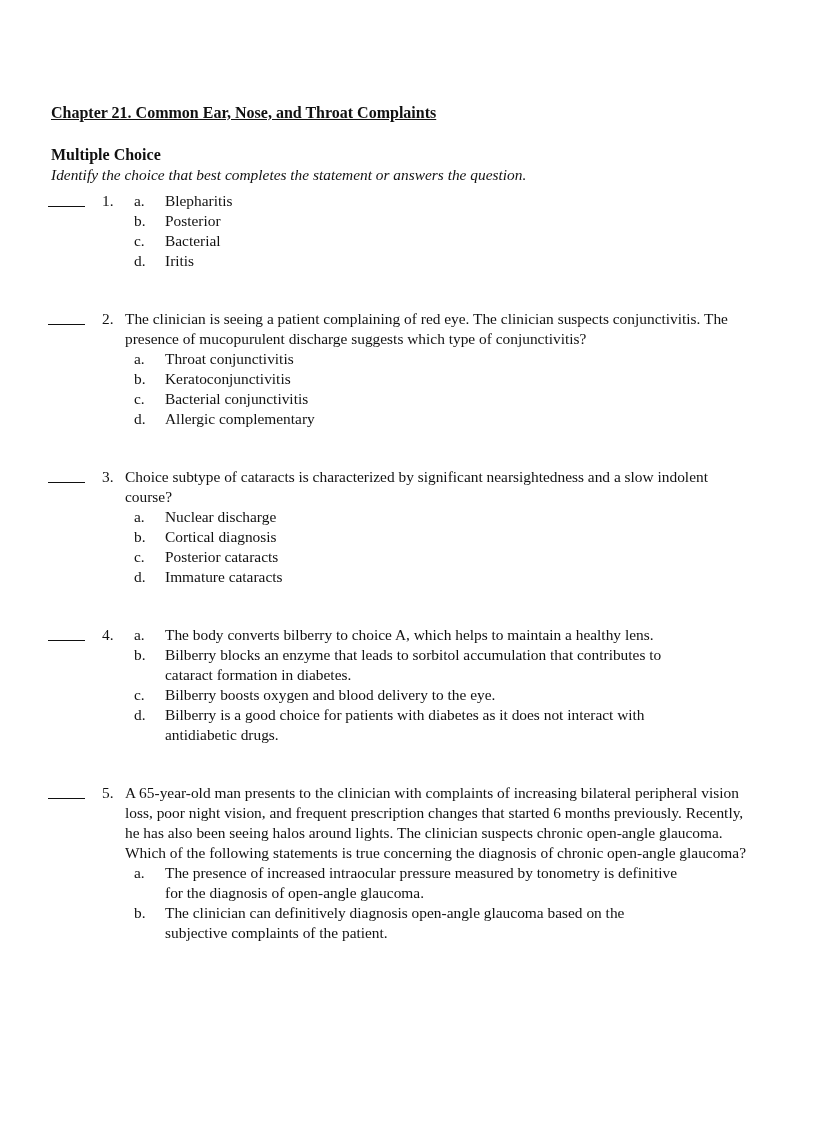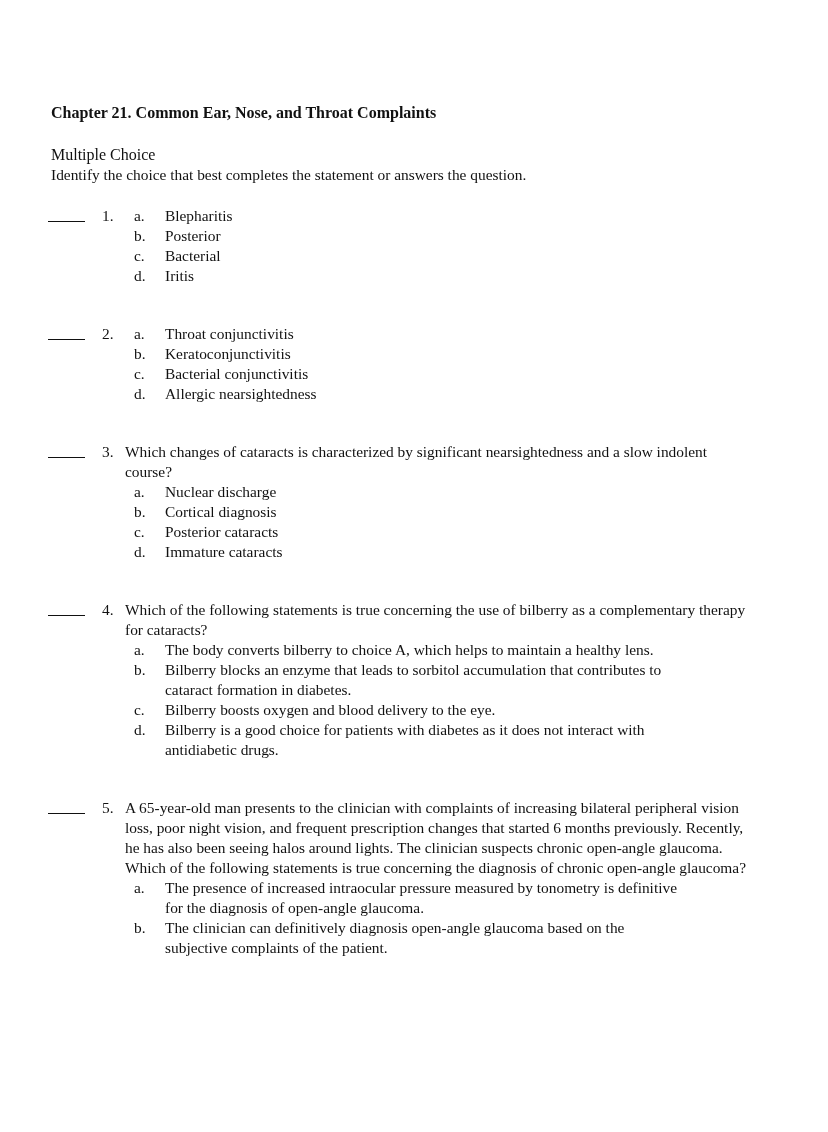--- a/index.html
+++ b/index.html
@@ -17,31 +17,33 @@
     overflow: hidden;
   }
   .content {
     padding: 103px 0 0 48px;
   }
   .doc-title {
     font-size: 16px;
     font-weight: bold;
     line-height: 20px;
     margin: 0 0 22px 3px;
+    text-decoration: underline;
   }
   .section-heading {
     font-size: 16px;
-    font-weight: normal;
+    font-weight: bold;
     line-height: 20px;
     margin: 12px 0 0 3px;
   }
   .instructions {
     font-size: 15.4px;
-    line-height: 20px;
-    margin: 0 0 21px 3px;
+    font-style: italic;
+    line-height: 20px;
+    margin: 0 0 6px 3px;
   }
   .question {
     display: flex;
     align-items: flex-start;
     margin: 0 0 38px 0;
     font-size: 15.4px;
     line-height: 20px;
   }
   .answer-blank {
     flex: 0 0 37px;
@@ -111,49 +113,51 @@
     <span class="opt-text">Iritis</span>
   </div>
 </div>
     </div>
   </div>
 
   <div class="question">
     <span class="answer-blank"></span>
     <span class="q-number">2.</span>
     <div class="q-body">
+      <p class="q-text">The clinician is seeing a patient complaining of red eye. The clinician suspects conjunctivitis. The
+presence of mucopurulent discharge suggests which type of conjunctivitis?</p>
       <div class="options">
   <div class="option">
     <span class="opt-letter">a.</span>
     <span class="opt-text">Throat conjunctivitis</span>
   </div>
 
   <div class="option">
     <span class="opt-letter">b.</span>
     <span class="opt-text">Keratoconjunctivitis</span>
   </div>
 
   <div class="option">
     <span class="opt-letter">c.</span>
     <span class="opt-text">Bacterial conjunctivitis</span>
   </div>
 
   <div class="option">
     <span class="opt-letter">d.</span>
-    <span class="opt-text">Allergic nearsightedness</span>
+    <span class="opt-text">Allergic complementary</span>
   </div>
 </div>
     </div>
   </div>
 
   <div class="question">
     <span class="answer-blank"></span>
     <span class="q-number">3.</span>
     <div class="q-body">
-      <p class="q-text">Which changes of cataracts is characterized by significant nearsightedness and a slow indolent
+      <p class="q-text">Choice subtype of cataracts is characterized by significant nearsightedness and a slow indolent
 course?</p>
       <div class="options">
   <div class="option">
     <span class="opt-letter">a.</span>
     <span class="opt-text">Nuclear discharge</span>
   </div>
 
   <div class="option">
     <span class="opt-letter">b.</span>
     <span class="opt-text">Cortical diagnosis</span>
@@ -169,22 +173,20 @@
     <span class="opt-text">Immature cataracts</span>
   </div>
 </div>
     </div>
   </div>
 
   <div class="question">
     <span class="answer-blank"></span>
     <span class="q-number">4.</span>
     <div class="q-body">
-      <p class="q-text">Which of the following statements is true concerning the use of bilberry as a complementary therapy
-for cataracts?</p>
       <div class="options">
   <div class="option">
     <span class="opt-letter">a.</span>
     <span class="opt-text">The body converts bilberry to choice A, which helps to maintain a healthy lens.</span>
   </div>
 
   <div class="option">
     <span class="opt-letter">b.</span>
     <span class="opt-text">Bilberry blocks an enzyme that leads to sorbitol accumulation that contributes to
 cataract formation in diabetes.</span>

